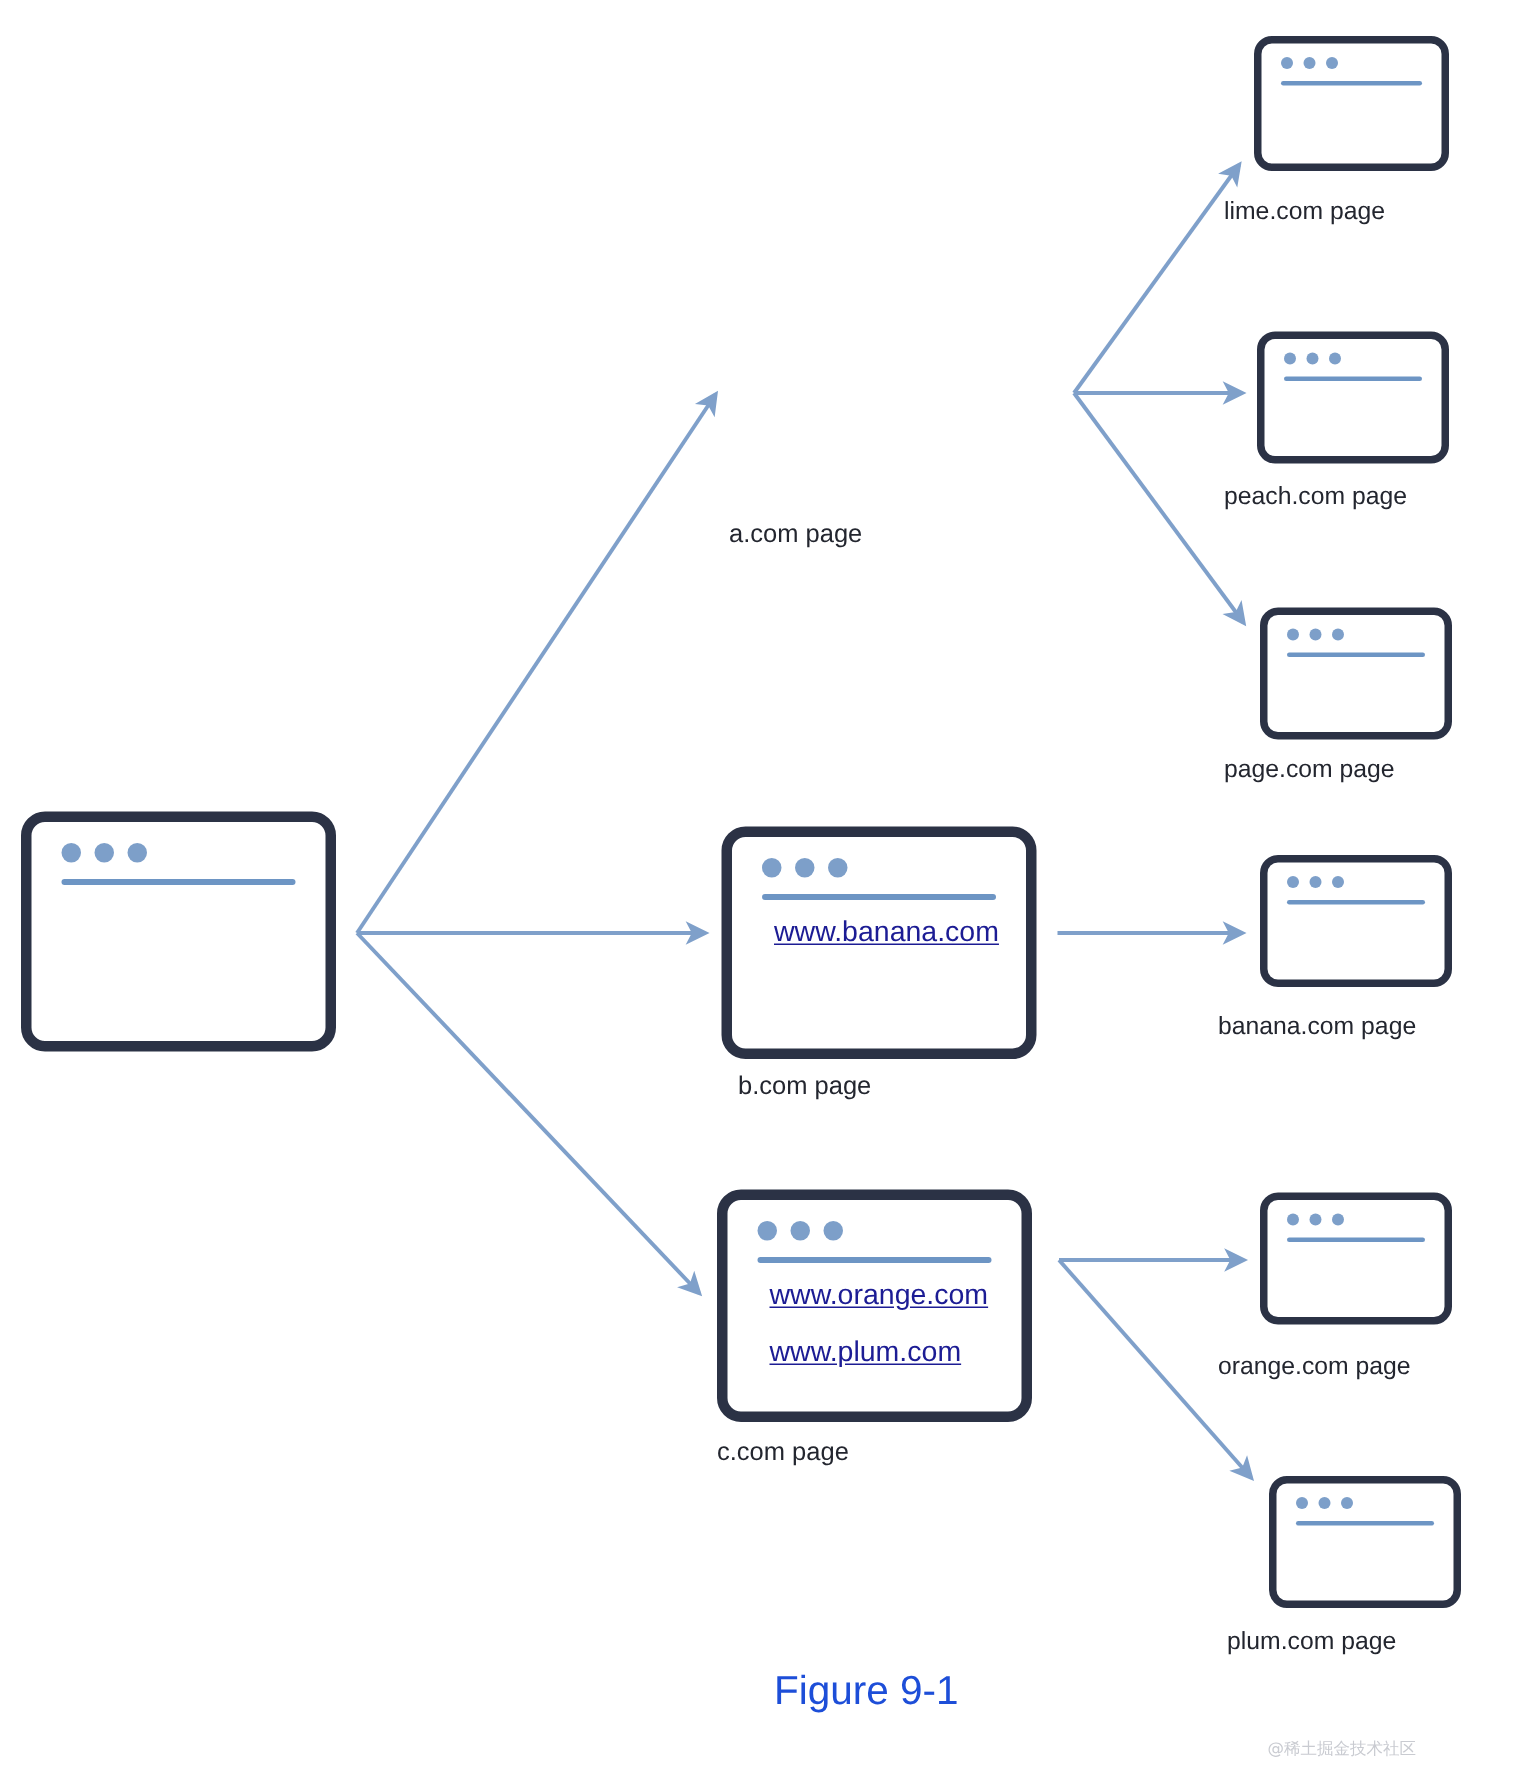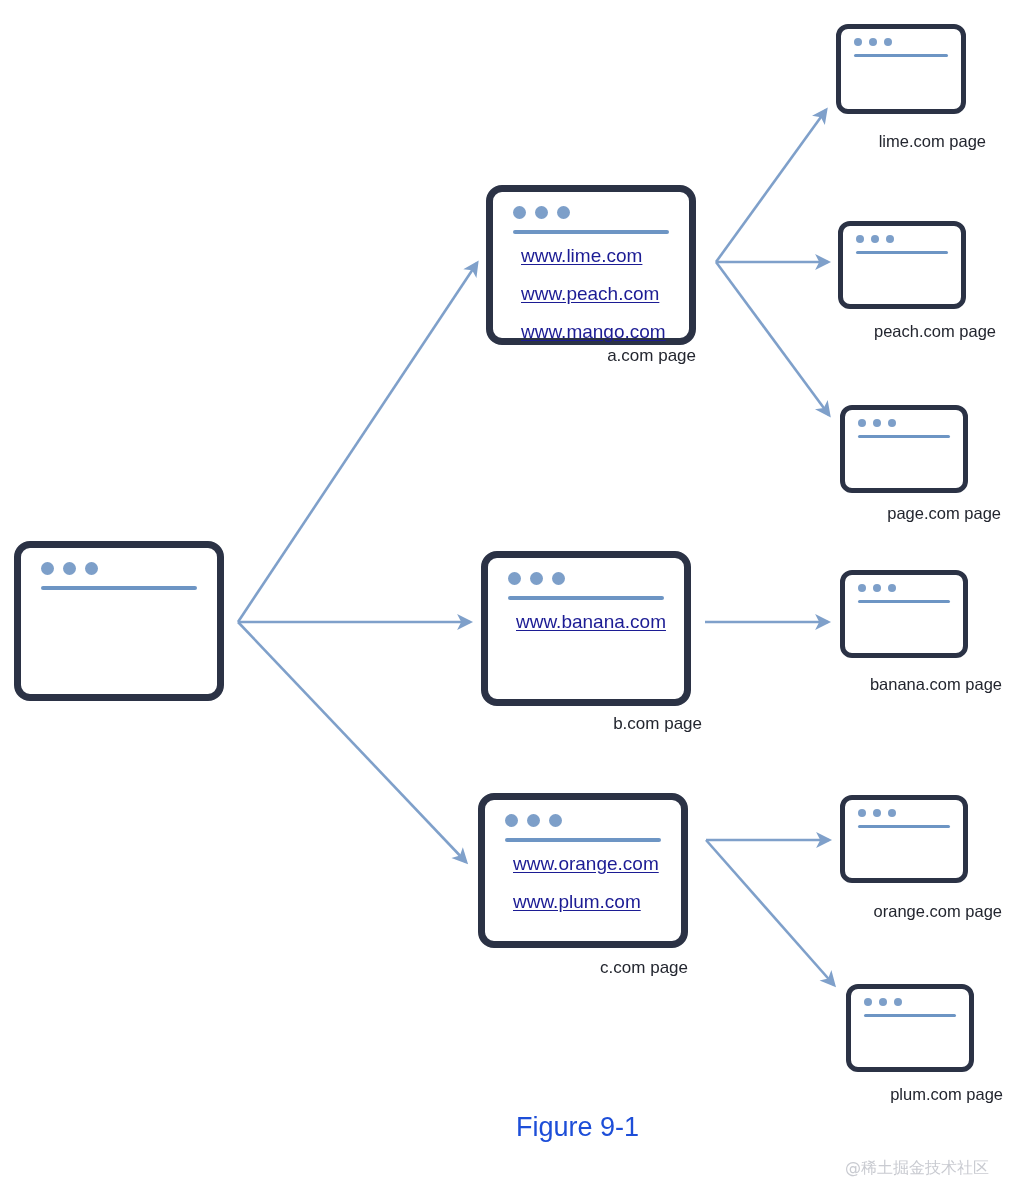--- a/index.html
+++ b/index.html
@@ -90,38 +90,38 @@
     white-space: nowrap;
   }
 
   
   .caption {
     position: absolute;
     font-family: "Liberation Sans", sans-serif;
     font-size: 17px;
     color: #23262f;
     white-space: nowrap;
-    text-align: right;
+    text-align: left;
   }
   .caption.small-cap { font-size: 16.5px; }
 
   
   #figure-label {
     position: absolute;
     left: 516px;
     top: 1112px;
     font-size: 27px;
     color: #1d4ed8;
     white-space: nowrap;
   }
   #watermark {
     position: absolute;
     left: 845px;
     top: 1158px;
-    font-size: 16px;
+    font-size: 11px;
     color: #c9cbd1;
     white-space: nowrap;
     font-family: "DejaVu Sans", sans-serif;
   }
 </style>
 </head>
 <body>
 
 <div id="canvas">
 
@@ -156,33 +156,20 @@
 
   <div class="win big" style="left:14px; top:541px; width:210px; height:160px;">
     <div class="dots">
       <span class="dot"></span>
       <span class="dot"></span>
       <span class="dot"></span>
     </div>
     <div class="addr"></div>
   </div>
 
-  <div class="win big" style="left:486px; top:185px; width:210px; height:160px;">
-    <div class="dots">
-      <span class="dot"></span>
-      <span class="dot"></span>
-      <span class="dot"></span>
-    </div>
-    <div class="addr"></div>
-    <div class="links">
-      <span class="link">www.lime.com</span>
-      <span class="link">www.peach.com</span>
-      <span class="link">www.mango.com</span>
-    </div>
-  </div>
   <div class="caption" style="left:486px; top:346px; width:210px;">a.com page</div>
 
   <div class="win big" style="left:481px; top:551px; width:210px; height:155px;padding-left:21px;">
     <div class="dots">
       <span class="dot"></span>
       <span class="dot"></span>
       <span class="dot"></span>
     </div>
     <div class="addr"></div>
     <div class="links">

